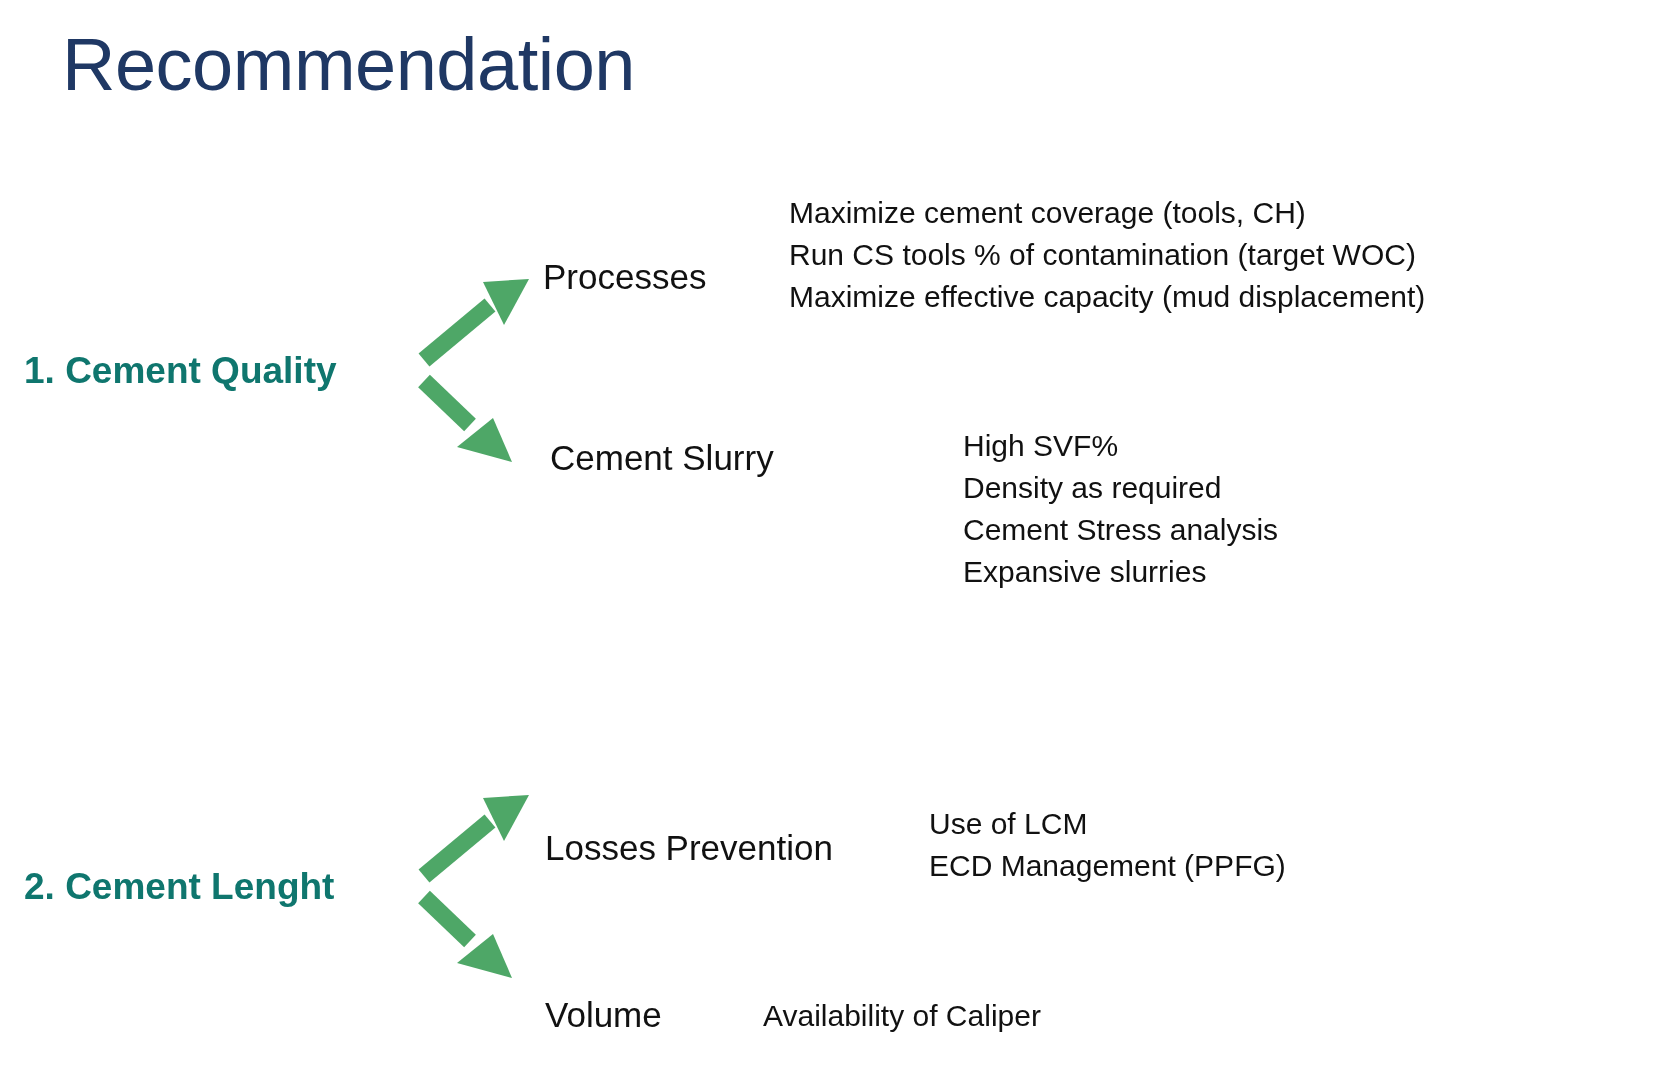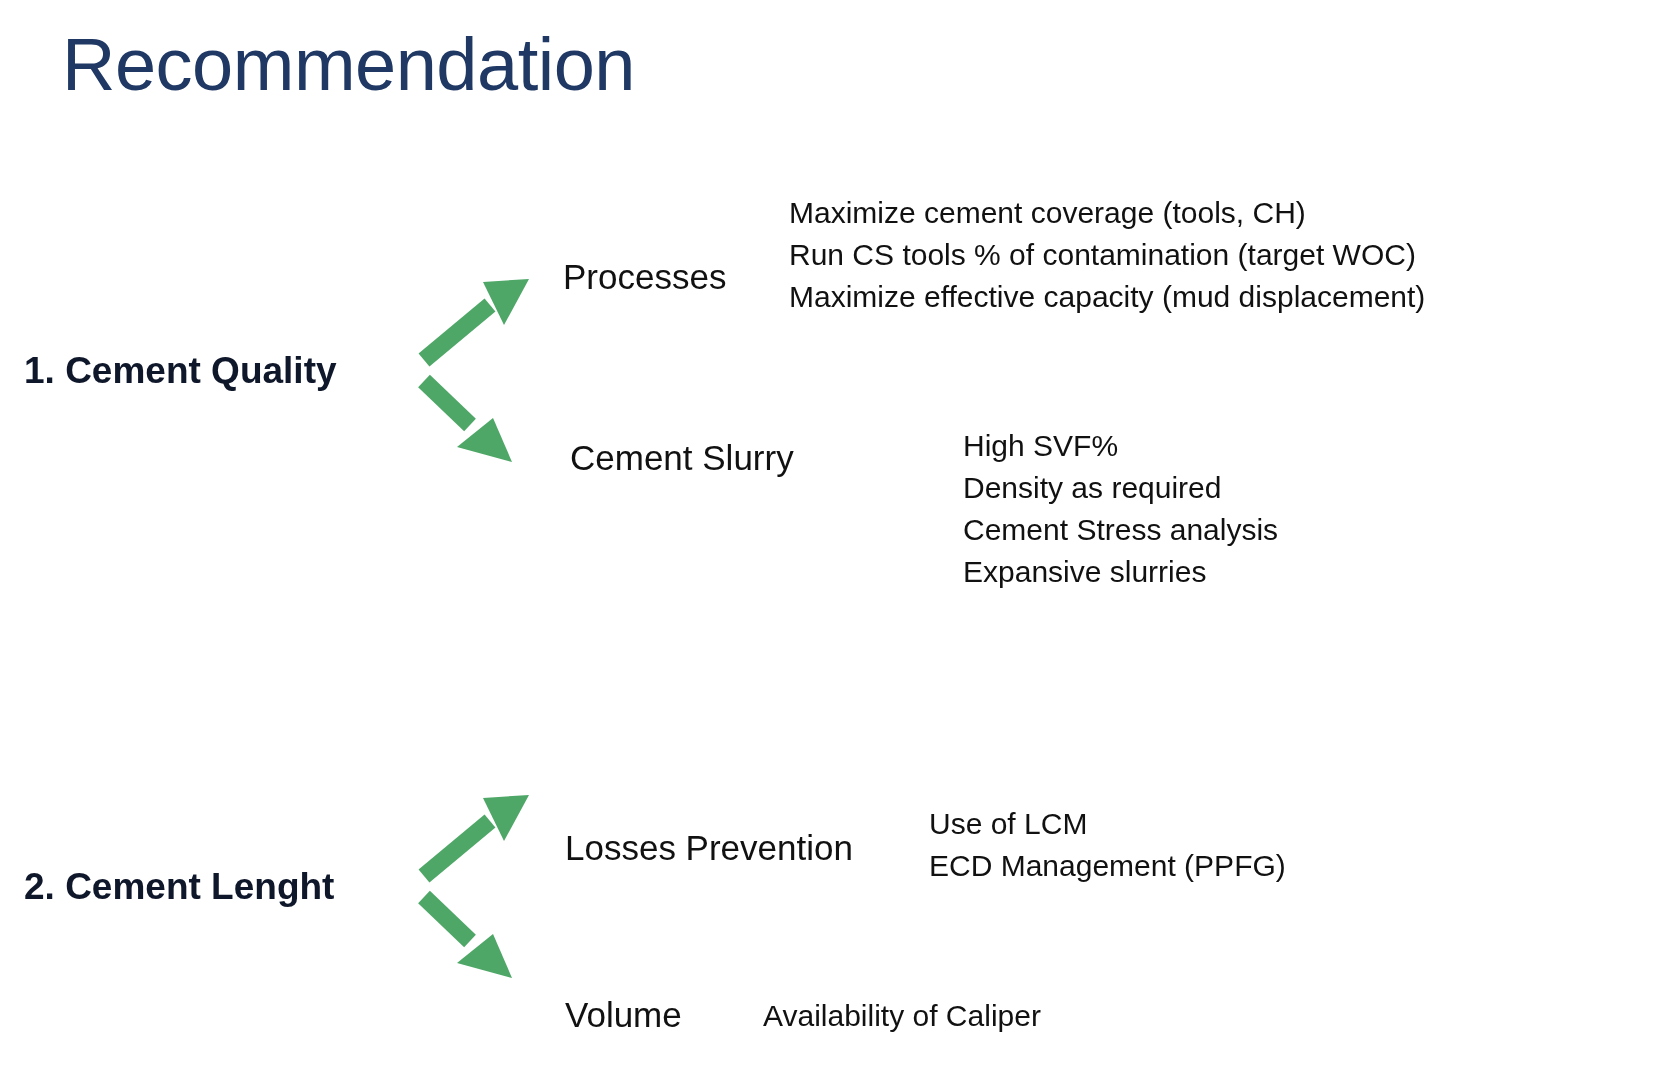--- a/index.html
+++ b/index.html
@@ -28,29 +28,28 @@
     font-size: 74px;
     color: #1F3864;
     font-weight: 400;
     letter-spacing: -0.5px;
     white-space: nowrap;
   }
   .branch-label {
     position: absolute;
     font-size: 37px;
     font-weight: bold;
-    color: #0f172a;
+    color: #0f766e;
     white-space: nowrap;
   }
   .node-label {
     position: absolute;
     font-size: 35px;
     color: #111111;
     white-space: nowrap;
-    margin-left: 20px;
   }
   .detail-block {
     position: absolute;
     font-size: 30px;
     color: #111111;
     line-height: 1.40;
   }
   .detail-block div {
     white-space: nowrap;
   }

